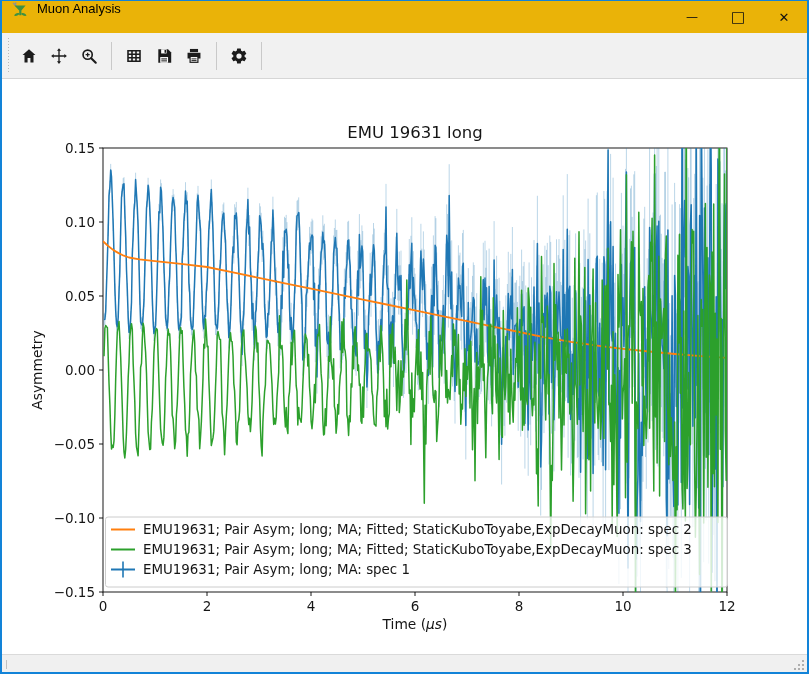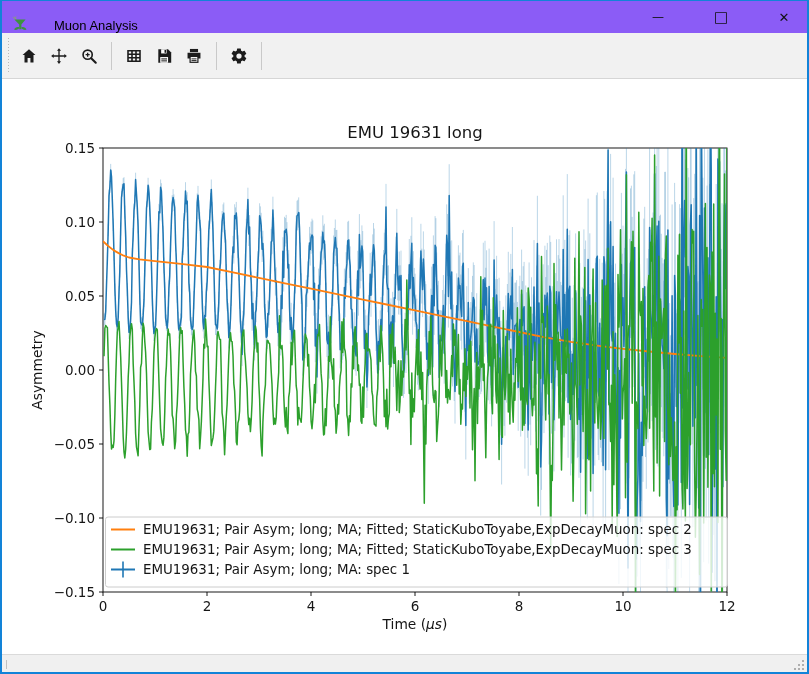--- a/index.html
+++ b/index.html
@@ -1,21 +1,21 @@
 <!DOCTYPE html>
 <html><head>
 <meta charset="utf-8">
 <style>
   html,body{margin:0;padding:0;width:809px;height:674px;overflow:hidden;
     font-family:"Liberation Sans","DejaVu Sans",sans-serif;background:#fff;}
   .window{box-sizing:border-box;width:809px;height:674px;
     border:2px solid #1283d8;border-top-width:1px;background:#fff;
     display:flex;flex-direction:column;}
   
-  .titlebar{height:32px;background:#8b5cf6;display:flex;align-items:flex-end;flex:0 0 32px;gap:17px;}
+  .titlebar{height:32px;background:#eab308;display:flex;align-items:flex-start;flex:0 0 32px;}
   .app-icon{width:18px;height:18px;margin-left:9px;flex:0 0 18px;}
   .title-text{font-size:13px;color:#000;margin-left:8px;flex:1 1 auto;
     white-space:nowrap;overflow:hidden;}
   .wbtn{width:46px;height:32px;display:flex;align-items:center;justify-content:center;
     font-family:"DejaVu Sans",sans-serif;color:#111;font-size:12px;cursor:default;}
   .wbtn.max{font-size:15px;}
   .wbtn.close{font-size:13px;}
   
   .toolbar{height:45px;flex:0 0 45px;background:#f1f1f1;border-bottom:1px solid #d6d6d6;
     display:flex;align-items:center;padding-left:3px;}

